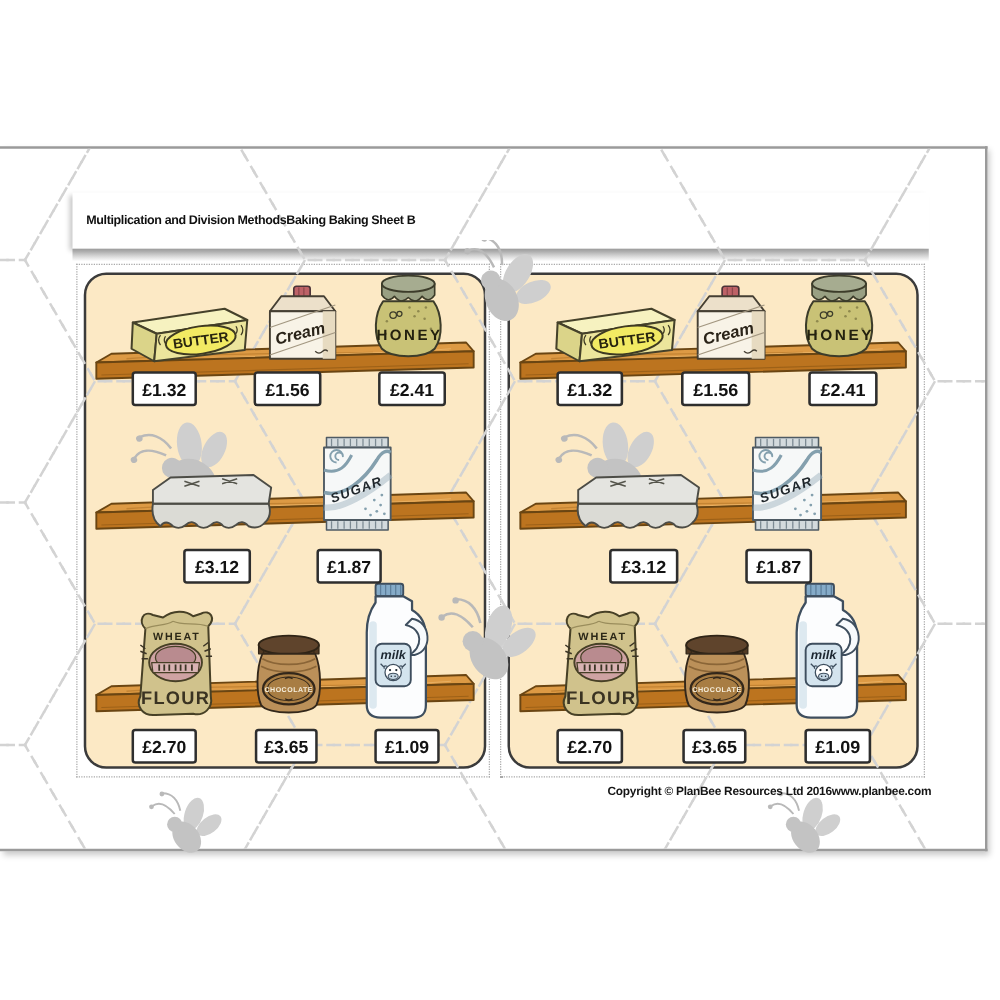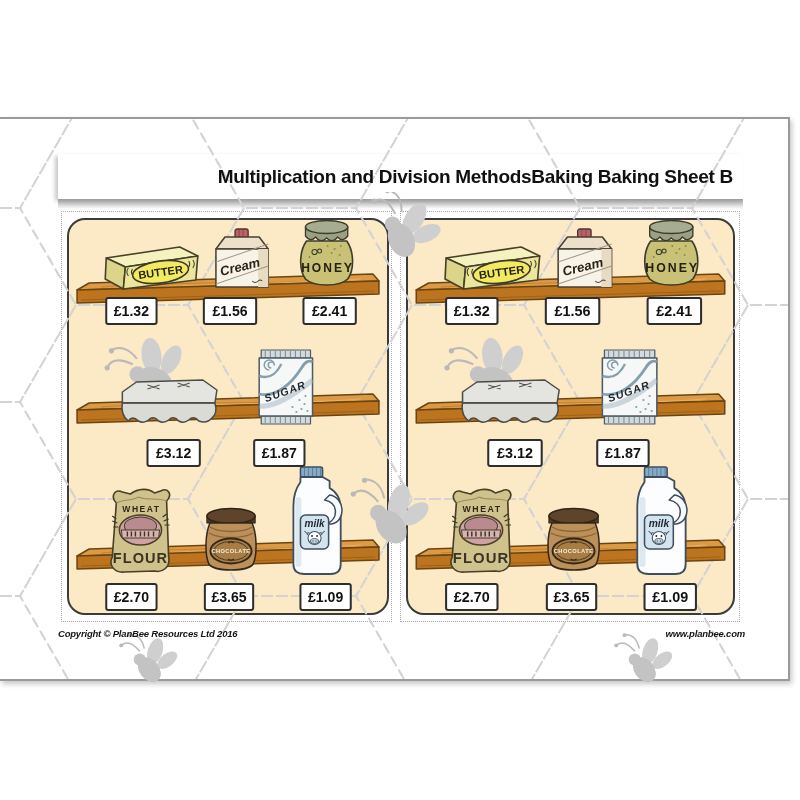--- a/index.html
+++ b/index.html
@@ -4,32 +4,32 @@
 <style>
   html,body{margin:0;padding:0;background:#ffffff;font-family:"Liberation Sans",sans-serif;}
   .stage{position:relative;width:800px;height:800px;overflow:hidden;background:#fff;}
   .band{position:absolute;left:0;top:117px;width:788px;height:560px;background:#fff;
         border-top:2px solid #9a9a9a;border-right:2px solid #9a9a9a;border-bottom:2px solid #9a9a9a;
         box-shadow:2px 3px 5px rgba(0,0,0,0.22);}
   #hexgrid{position:absolute;left:0;top:0;width:788px;height:560px;z-index:2;pointer-events:none;}
   .banner{position:absolute;left:58px;top:35px;width:685px;height:45px;background:#ffffff;
           box-shadow:-3px 2px 4px rgba(0,0,0,0.22);z-index:1;}
   .banner-text{position:absolute;left:58px;top:35px;width:685px;height:45px;display:flex;
-          justify-content:flex-end;align-items:center;padding:0 10px 0 11px;box-sizing:border-box;
-          z-index:4;font-size:19px;font-weight:bold;color:#101010;letter-spacing:-0.3px;}
+          justify-content:flex-start;align-items:center;padding:0 10px 0 11px;box-sizing:border-box;
+          z-index:4;font-size:10px;font-weight:bold;color:#101010;letter-spacing:-0.3px;}
   .banner-shadow{position:absolute;left:58px;top:80px;width:685px;height:10px;
           background:linear-gradient(#9d9d9d,rgba(225,225,225,0));z-index:1;}
   .cutline{position:absolute;border:1.6px dotted #a9a9a9;z-index:1;box-sizing:border-box;}
   .panel-bg{position:absolute;top:99px;height:397px;border-radius:18px;box-sizing:border-box;z-index:1;}
   .panel-art{position:absolute;top:99px;height:397px;z-index:4;overflow:visible;}
   .panel-art text{font-family:"Liberation Sans",sans-serif;}
   .serif{font-family:"Liberation Serif",serif;}
   .bee{position:absolute;z-index:3;}
-  .footer-row{position:absolute;left:58px;top:509px;width:687px;display:flex;justify-content:space-between;
-          z-index:4;font-size:9.5px;font-weight:bold;color:#151515;letter-spacing:-0.2px;font-style:italic;}
+  .footer-row{position:absolute;left:58px;top:509px;width:687px;display:flex;justify-content:flex-end;
+          z-index:4;font-size:9.5px;font-weight:bold;color:#151515;letter-spacing:-0.2px;}
 </style>
 </head>
 <body>
 
 <div class="stage">
   <div class="band" id="band" style="border-color: rgb(154, 154, 154);">
     <svg id="hexgrid" viewBox="0 0 788 560">
         <g fill="none" stroke="#d3d3d3" stroke-width="2" stroke-dasharray="7 8">
           <polygon points="-92.0,-105.0 -148.0,-8.0 -260.0,-8.0 -316.0,-105.0 -260.0,-202.0 -148.0,-202.0"></polygon>
           <polygon points="-92.0,89.0 -148.0,186.0 -260.0,186.0 -316.0,89.0 -260.0,-8.0 -148.0,-8.0"></polygon>

